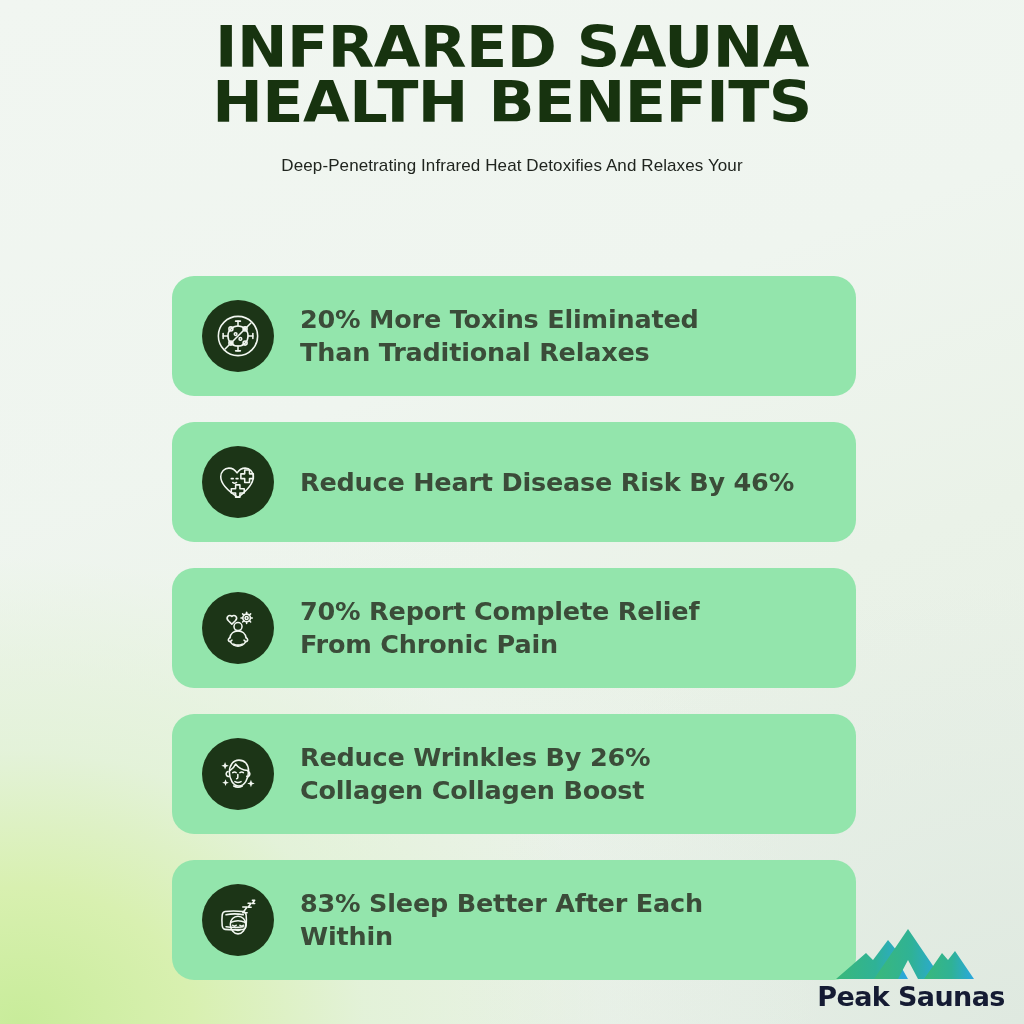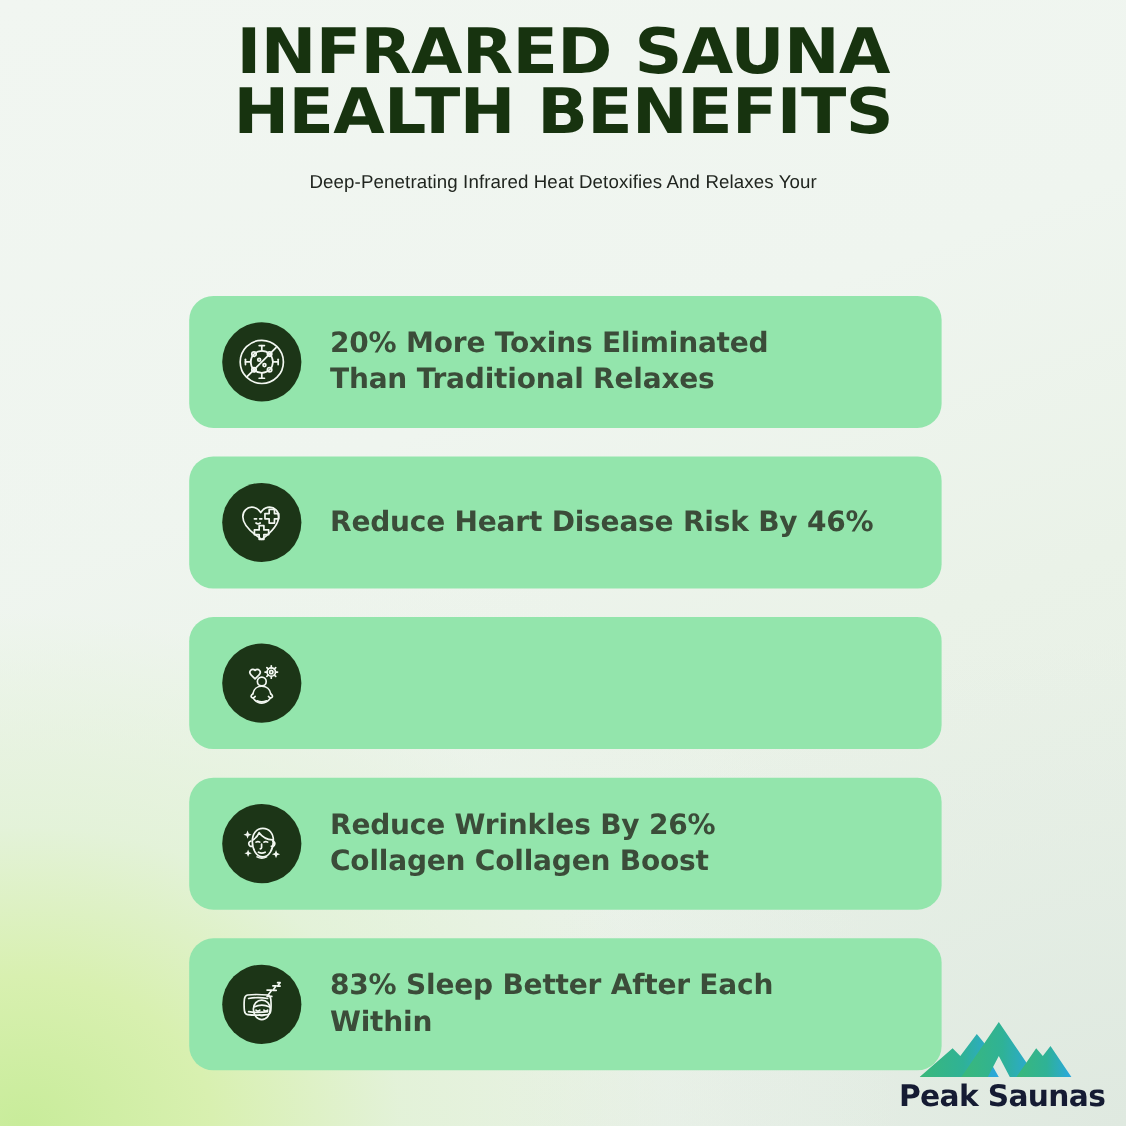--- a/index.html
+++ b/index.html
@@ -57,21 +57,21 @@
   }
   .subtitle .sline {
     display: block;
     white-space: nowrap;
   }
 
   
   .cards {
     position: absolute;
     left: 172px;
-    top: 269px;
+    top: 276px;
     width: 684px;
   }
   .card {
     position: relative;
     display: flex;
     align-items: center;
     height: 120px;
     margin-bottom: 26px;
     border-radius: 22px;
     background: #93e5ac;
@@ -220,20 +220,24 @@
           <line x1="30.2" y1="16.3" x2="28.8" y2="17.7"></line>
           <circle cx="24" cy="22.5" r="4.2"></circle>
           <path d="M24 27 c-4.5 0-7.8 3-8.5 7.2"></path>
           <path d="M24 27 c4.5 0 7.8 3 8.5 7.2"></path>
           <path d="M15.5 34.2 c-1.6 1-2.1 2.6-1.1 3.4 1 0.8 2.6 0.2 3.3-1"></path>
           <path d="M32.5 34.2 c1.6 1 2.1 2.6 1.1 3.4 -1 0.8-2.6 0.2-3.3-1"></path>
           <path d="M16 38.5 c2.2 3.2 5 4.4 8 4.4 3 0 5.8-1.2 8-4.4"></path>
           <path d="M19.5 40.8 q4.5 2.2 9 0"></path>
         </svg>
       </span>
+      <div class="card-text">
+        <span>70% Report Complete Relief</span><br>
+        <span>From Chronic Pain</span>
+      </div>
     </div>
 
     <div class="card">
       <span class="icon-badge">
         <svg viewBox="0 0 48 48" aria-hidden="true">
           <path d="M15 22 c0-7.5 4-12.5 10-12.5 6 0 10 4.5 10 11.5 0 8-4 15.5-10 15.5 -6 0-10-7-10-14.5 Z"></path>
           <path d="M15.5 20.5 c2.5-1.5 5-4.5 6-7 2.5 3.5 7 6.5 12.8 6.8"></path>
           <path d="M13.6 21.5 c-1.6 0.4-2.3 1.8-1.8 3.3 0.4 1.4 1.8 2.1 3.1 1.6"></path>
           <path d="M34.4 21.5 c1.6 0.4 2.3 1.8 1.8 3.3 -0.4 1.4-1.8 2.1-3.1 1.6"></path>
           <path d="M18.5 22.5 q1.8-1.1 3.6 0"></path>

